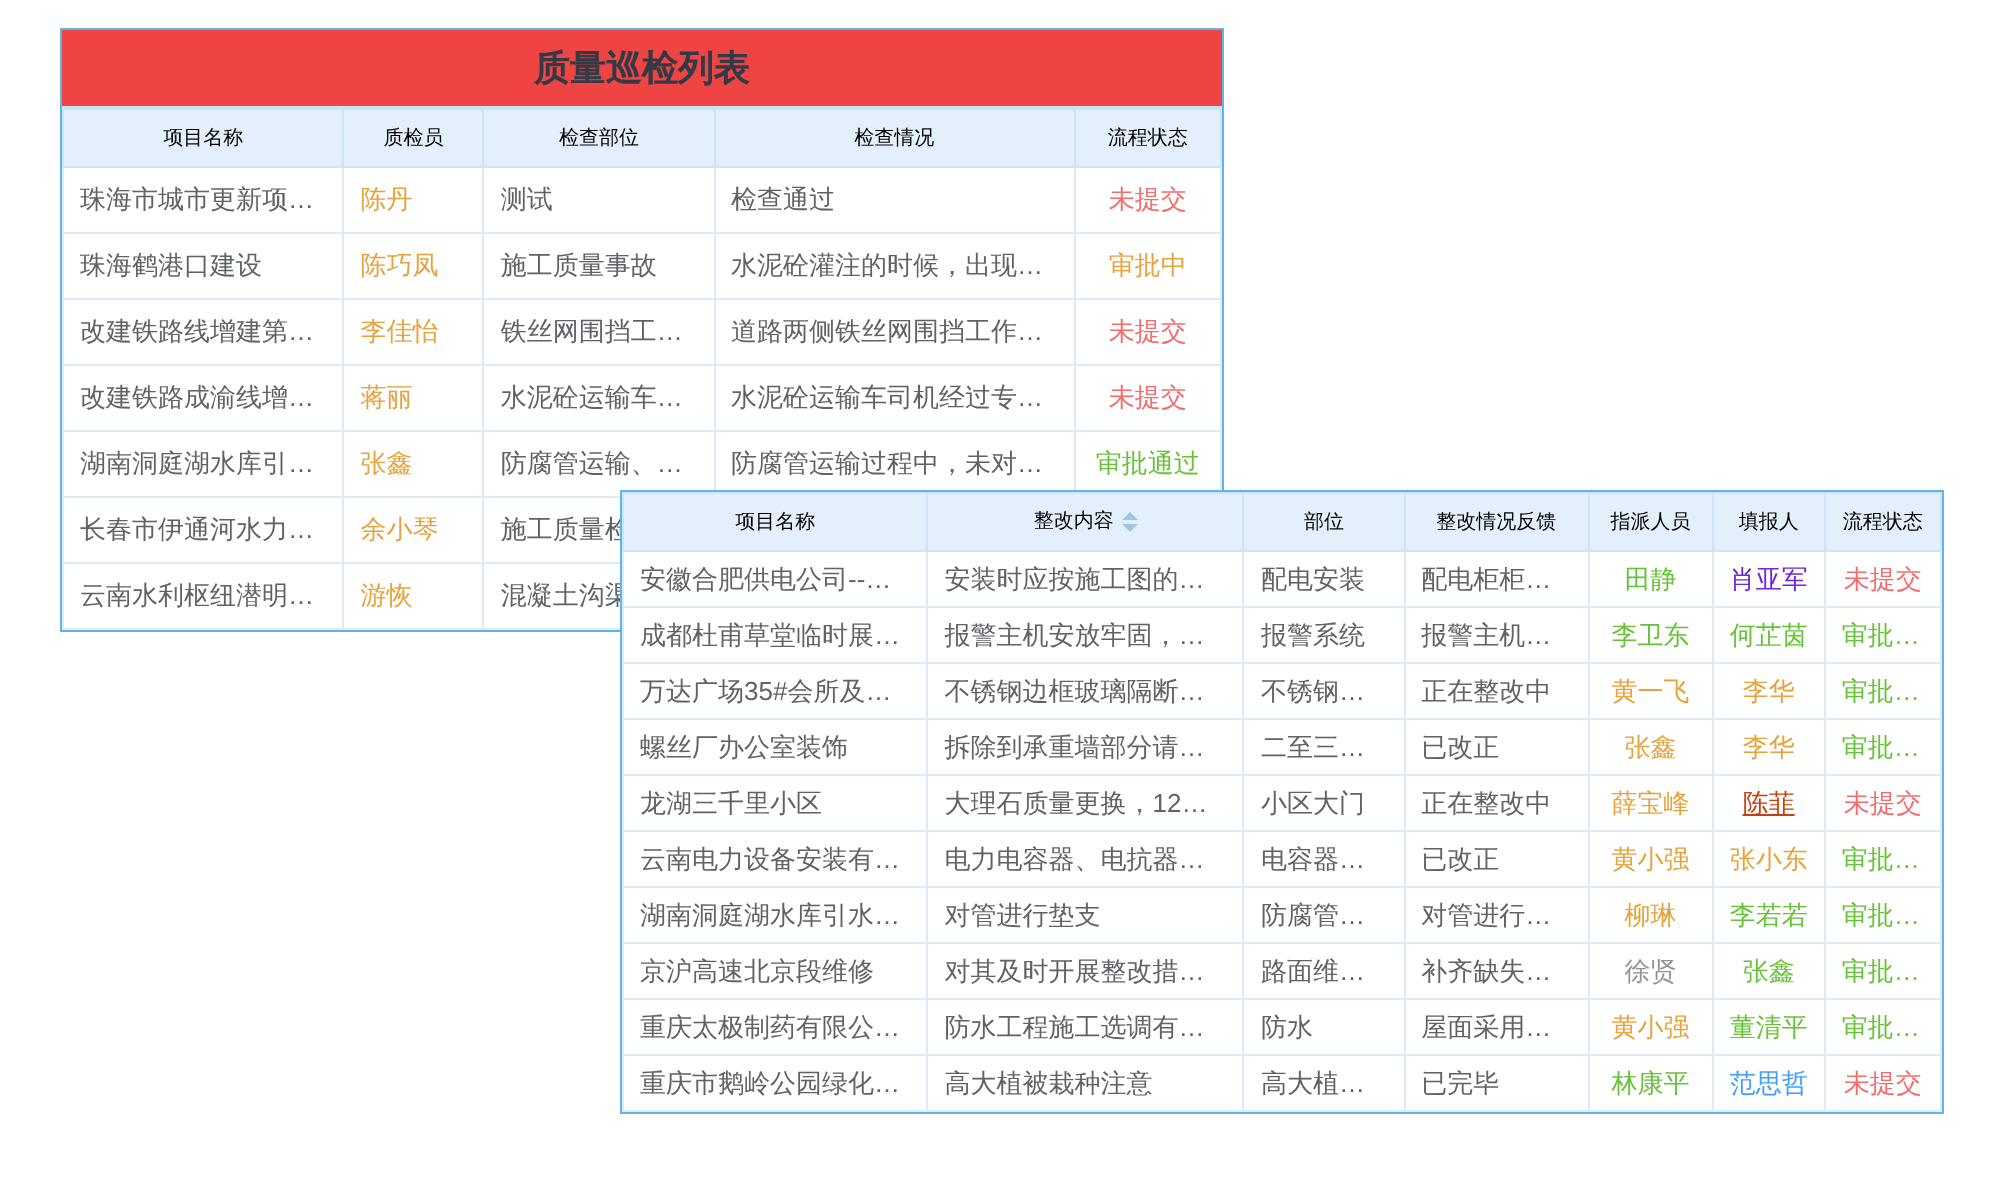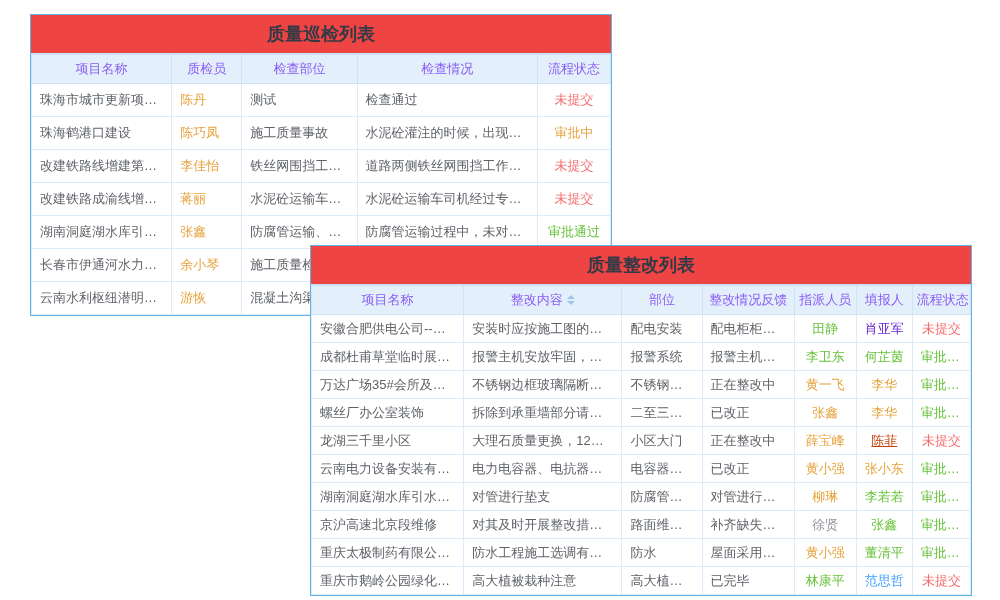--- a/index.html
+++ b/index.html
@@ -6,21 +6,21 @@
   .canvas{position:relative;width:1000px;height:600px;background:#ffffff;overflow:hidden;}
 
   .panel{position:absolute;background:#ffffff;border:1px solid #5fb6e4;}
   .panel-inspection{left:30px;top:14px;width:580px;z-index:1;}
   .panel-rectify{left:310px;top:245px;width:660px;z-index:2;}
 
   .panel-title{height:38px;line-height:38px;text-align:center;font-size:18px;font-weight:bold;
     color:#333a45;background:#ef4444;border-bottom:1px solid #c6e2f5;}
 
   table.grid{width:100%;border-collapse:collapse;table-layout:fixed;}
-  table.grid th{background:#e3f0fb;color:#8b5cf6;font-weight:normal;font-size:13px;height:28px;
+  table.grid th{background:#e3f0fb;color:#000000;font-weight:normal;font-size:10px;height:28px;
     border:1px solid #cde4f6;padding:0 4px;overflow:hidden;white-space:nowrap;}
   table.grid td{font-size:13px;color:#5f6368;border:1px solid #dcebf7;padding:0 8px;
     overflow:hidden;white-space:nowrap;text-overflow:ellipsis;background:#ffffff;}
   .panel-inspection td{height:32px;}
   .panel-rectify td{height:27px;font-size:12.5px;}
 
   .c-left{text-align:left;}
   .c-center{text-align:center;padding:0 2px;}
   .c-link{color:#3a8ee6;cursor:pointer;}
 
@@ -101,21 +101,20 @@
             <td class="c-left" style="color: rgb(230, 162, 60);">游恢</td>
             <td class="c-left">混凝土沟渠工程</td>
             <td class="c-left"></td>
             <td class="c-center"></td>
           </tr>
         </tbody>
     </table>
   </div>
 
   <div class="panel panel-rectify">
-    <div class="panel-title">质量整改列表</div>
     <table class="grid">
       <colgroup>
         <col style="width:152px">
           <col style="width:158px">
           <col style="width:80px">
           <col style="width:92px">
           <col style="width:62px">
           <col style="width:56px">
           <col style="width:58px">
       </colgroup>

